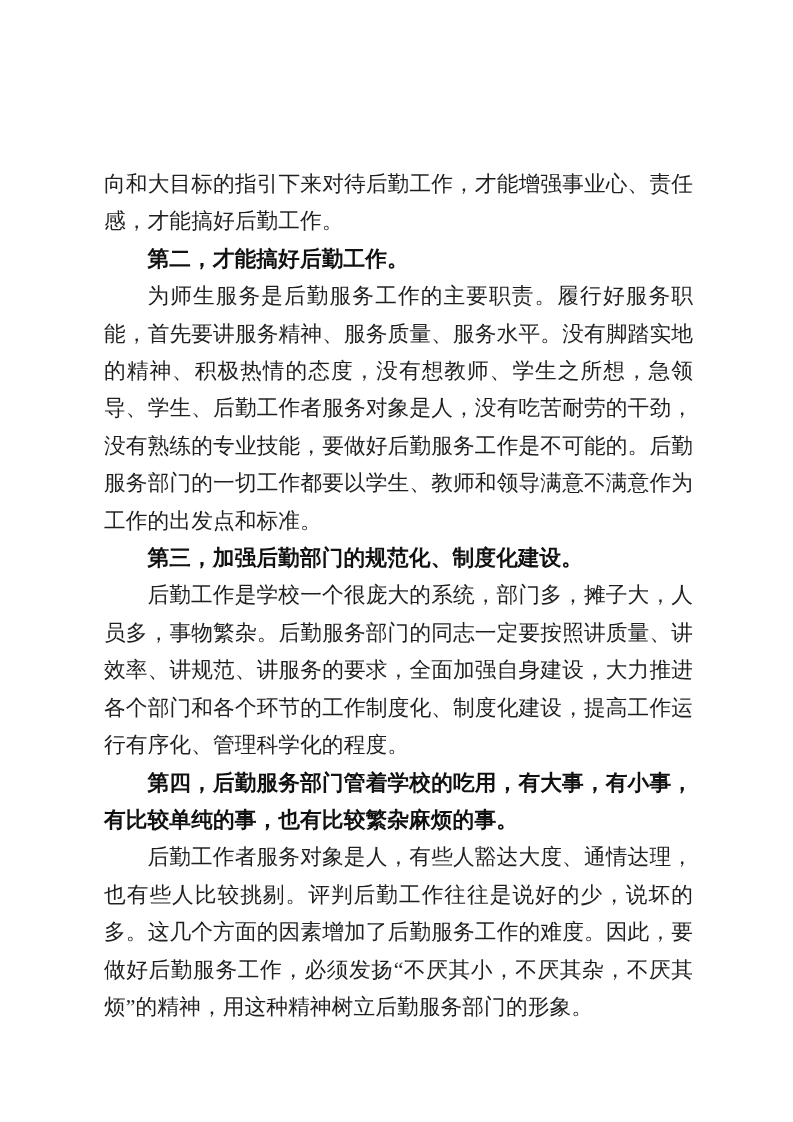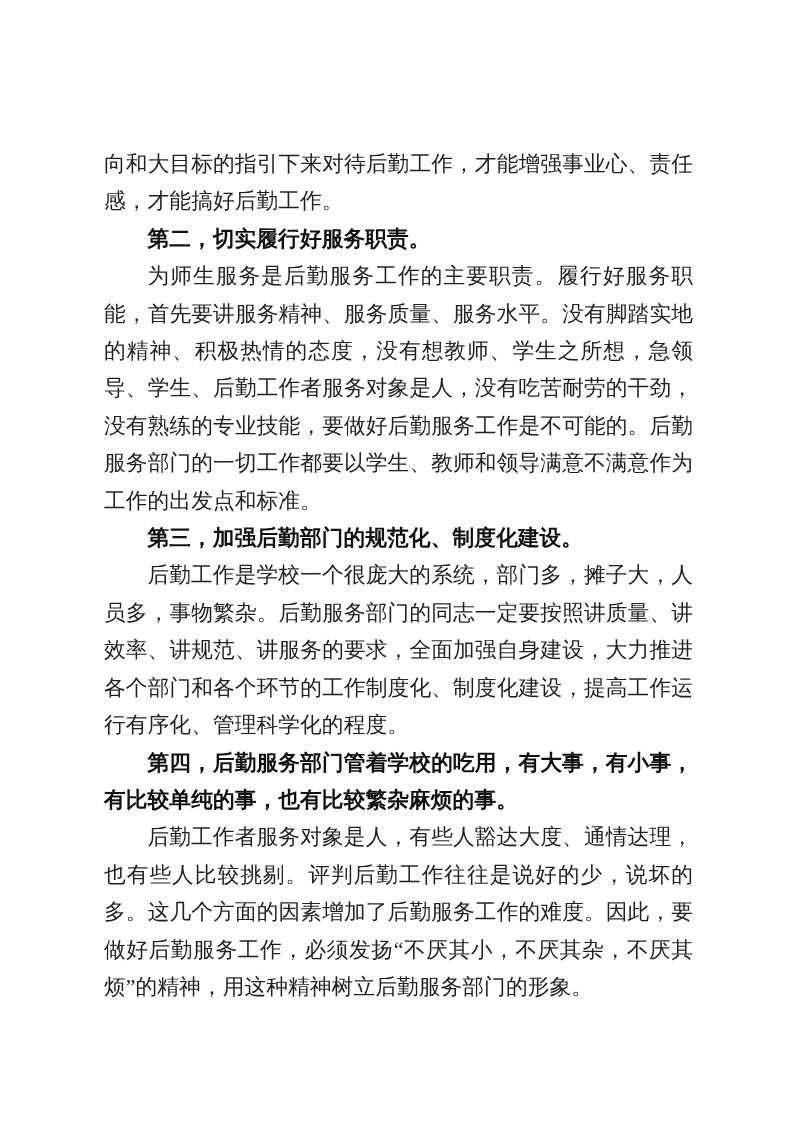--- a/index.html
+++ b/index.html
@@ -10,21 +10,21 @@
   .page {
     position: relative;
     width: 793px;
     height: 1122px;
     background: #ffffff;
     overflow: hidden;
   }
   .doc-content {
     position: absolute;
     left: 104px;
-    top: 146px;
+    top: 166px;
     width: 589px;
     font-family: "Liberation Serif", "DejaVu Serif", serif;
     font-size: 21.7px;
     line-height: 37.4px;
     color: #1f1f1f;
     text-align: justify;
     letter-spacing: 0.1px;
   }
   .para {
     margin: 0;
@@ -38,20 +38,20 @@
     font-weight: bold;
     color: #111111;
   }
 </style>
 </head>
 <body>
 
 <div class="page">
   <div class="doc-content">
     <p class="para continuation">向和大目标的指引下来对待后勤工作，才能增强事业心、责任感，才能搞好后勤工作。</p>
-    <p class="para heading">第二，切实履行好服务职责。</p>
+    <p class="para heading">第二，才能搞好后勤工作。</p>
     <p class="para">为师生服务是后勤服务工作的主要职责。履行好服务职能，首先要讲服务精神、服务质量、服务水平。没有脚踏实地的精神、积极热情的态度，没有想教师、学生之所想，急领导、学生、后勤工作者服务对象是人，没有吃苦耐劳的干劲，没有熟练的专业技能，要做好后勤服务工作是不可能的。后勤服务部门的一切工作都要以学生、教师和领导满意不满意作为工作的出发点和标准。</p>
     <p class="para heading">第三，加强后勤部门的规范化、制度化建设。</p>
     <p class="para">后勤工作是学校一个很庞大的系统，部门多，摊子大，人员多，事物繁杂。后勤服务部门的同志一定要按照讲质量、讲效率、讲规范、讲服务的要求，全面加强自身建设，大力推进各个部门和各个环节的工作制度化、制度化建设，提高工作运行有序化、管理科学化的程度。</p>
     <p class="para heading">第四，后勤服务部门管着学校的吃用，有大事，有小事，有比较单纯的事，也有比较繁杂麻烦的事。</p>
     <p class="para">后勤工作者服务对象是人，有些人豁达大度、通情达理，也有些人比较挑剔。评判后勤工作往往是说好的少，说坏的多。这几个方面的因素增加了后勤服务工作的难度。因此，要做好后勤服务工作，必须发扬“不厌其小，不厌其杂，不厌其烦”的精神，用这种精神树立后勤服务部门的形象。</p>
   </div>
 </div>
 
 </body></html>

